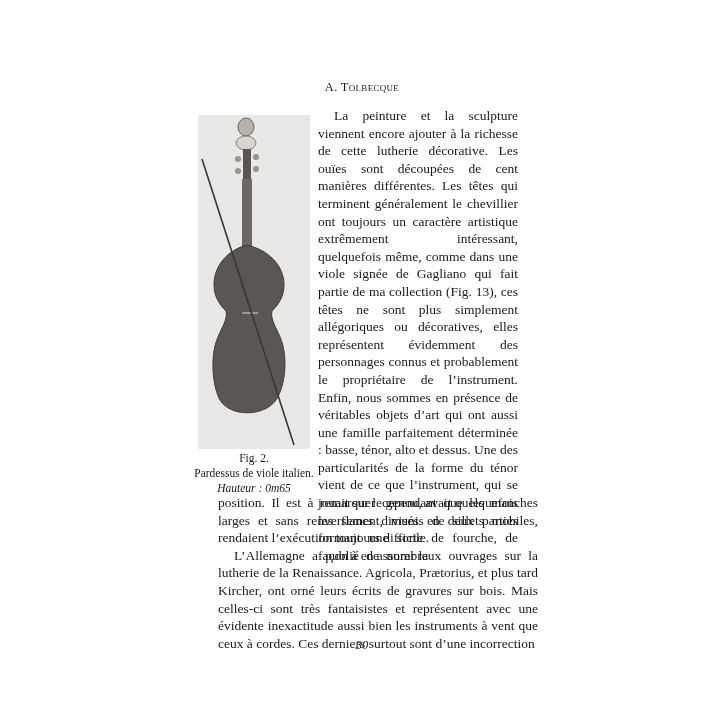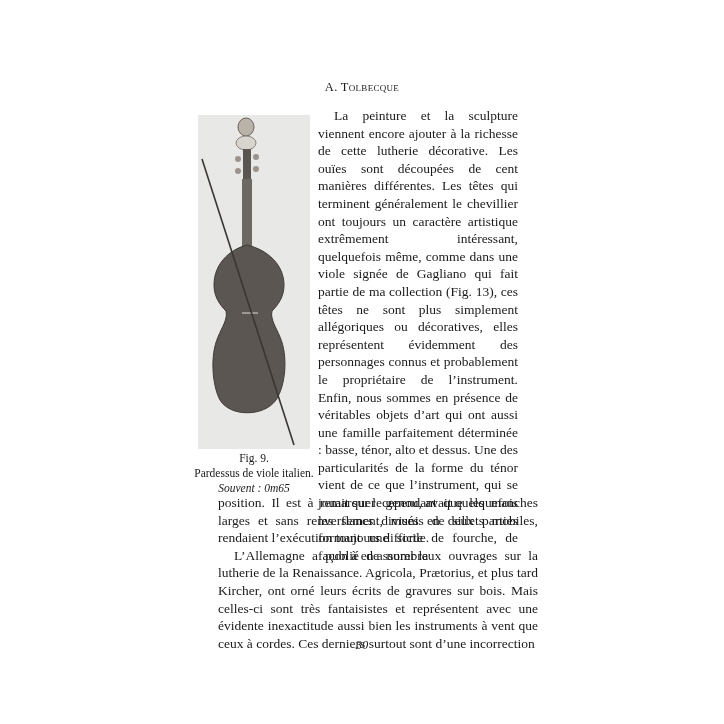--- a/index.html
+++ b/index.html
@@ -44,23 +44,23 @@
 
       <path d="M49 130 C30 135 16 150 16 170 C16 182 22 190 28 196 C30 204 24 212 20 222 C12 240 14 270 22 285 C32 302 66 302 78 285 C88 270 90 240 82 222 C78 212 72 204 74 196 C80 190 86 182 86 170 C86 150 70 135 49 130 Z" fill="#5b5651" stroke="#3f3b37"></path>
       <line x1="44" y1="198" x2="60" y2="198" stroke="#c9c4bc" stroke-width="1.2"></line>
 
       <line x1="4" y1="44" x2="96" y2="330" stroke="#3a3632" stroke-width="1.6"></line>
     </svg>
   </div>
 </div>
 
 <div class="caption">
-  <div>Fig. 9.</div>
+  <div>Fig. 2.</div>
   <div>Pardessus de viole italien.</div>
-  <div class="italic">Souvent : 0m65</div>
+  <div class="italic">Hauteur : 0m65</div>
 </div>
 
 <div class="col">
   <p class="indent">La peinture et la sculpture viennent encore ajouter à la richesse de cette lutherie décorative. Les ouïes sont découpées de cent manières différentes. Les têtes qui terminent généralement le chevillier ont toujours un caractère artistique extrêmement intéressant, quelquefois même, comme dans une viole signée de Gagliano qui fait partie de ma collection (Fig. 13), ces têtes ne sont plus simplement allégoriques ou décoratives, elles représentent évidemment des personnages connus et probablement le propriétaire de l’instrument. Enfin, nous sommes en présence de véritables objets d’art qui ont aussi une famille parfaitement déterminée : basse, ténor, alto et dessus. Une des particularités de la forme du ténor vient de ce que l’instrument, qui se jouait sur le genou, avait quelquefois les flancs divisés en deux parties formant une sorte de fourche, de façon à en assurer la</p>
 </div>
 
 <div class="full">
   <p>position. Il est à remarquer cependant que les manches larges et sans renversement, munis de sillets mobiles, rendaient l’exécution toujours difficile.</p>
   <p class="indent">L’Allemagne a publié de nombreux ouvrages sur la lutherie de la Renaissance. Agricola, Prætorius, et plus tard Kircher, ont orné leurs écrits de gravures sur bois. Mais celles-ci sont très fantaisistes et représentent avec une évidente inexactitude aussi bien les instruments à vent que ceux à cordes. Ces derniers surtout sont d’une incorrection</p>
 </div>

